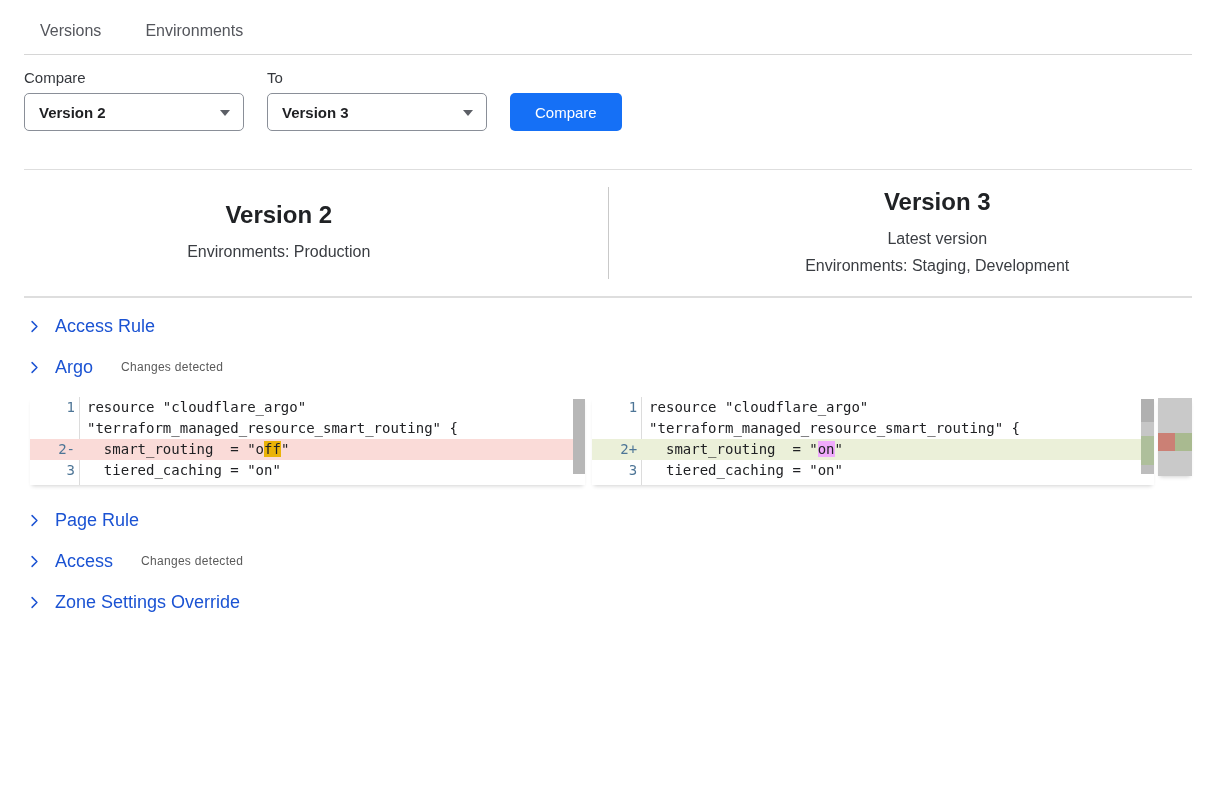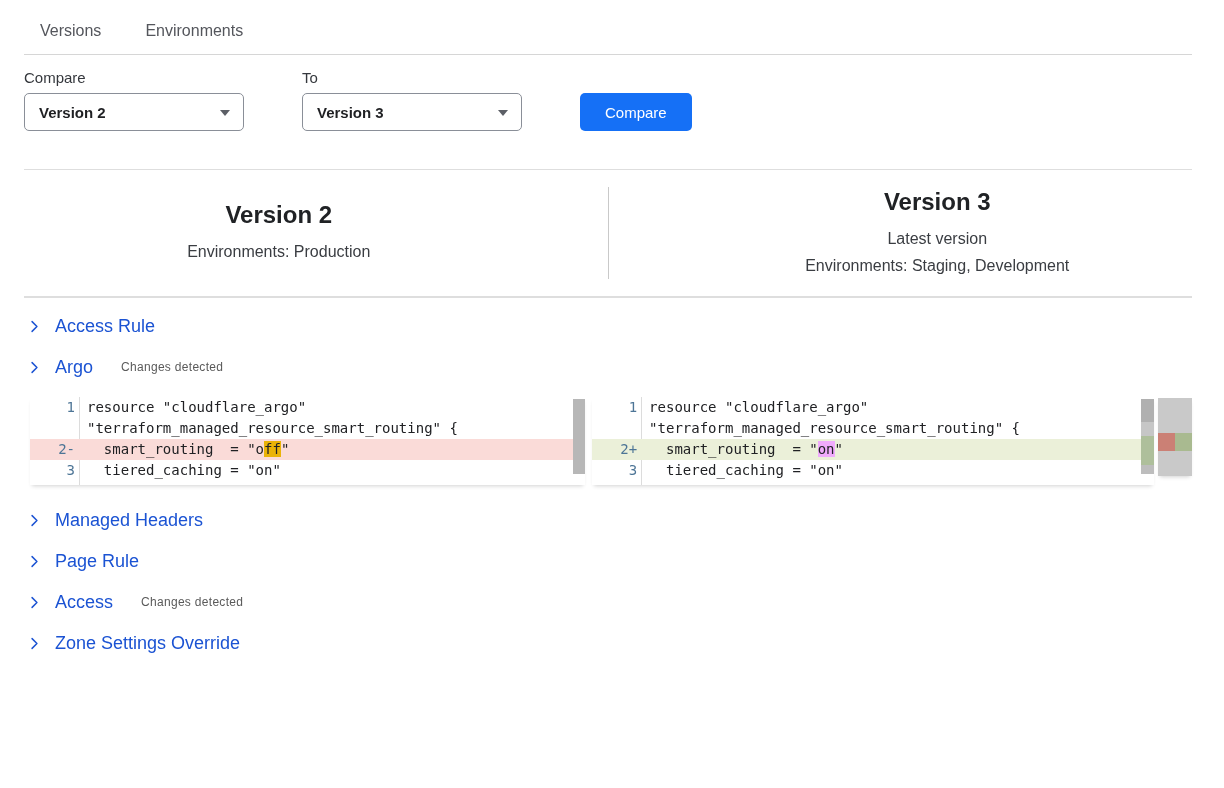--- a/index.html
+++ b/index.html
@@ -16,21 +16,21 @@
     padding:4px 16px 14px; margin-right:12px; font-size:16px; color:#54565c;
     position:relative; cursor:pointer; white-space:nowrap;
   }
   .tab.active { color:#17181a; font-weight:500; }
   .tab.active::after {
     content:""; position:absolute; left:0; right:0; bottom:-1px; height:3px;
     background:#2c5ad4;
   }
 
   
-  .form-row { display:flex; gap:58px; margin-top:14px; align-items:flex-end; }
+  .form-row { display:flex; gap:23px; margin-top:14px; align-items:flex-end; }
   .field-label { font-size:15px; color:#35383d; margin-bottom:7px; }
   .select {
     width:220px; height:38px; border:1px solid #8a8f98; border-radius:5px;
     display:flex; align-items:center; padding:0 14px; position:relative;
     font-size:15px; font-weight:700; color:#1f2023; cursor:pointer; background:#fff;
   }
   .caret {
     position:absolute; right:13px; top:16px; width:0; height:0;
     border-left:5px solid transparent; border-right:5px solid transparent;
     border-top:6px solid #5c5f66;
@@ -182,29 +182,20 @@
             <div class="drow"><span class="gut">4</span><span class="code">}</span></div>
           </div>
         <div class="vscroll"></div>
       </div>
       <div class="minimap">
         <div class="mm-red"></div>
         <div class="mm-green"></div>
       </div>
     </div>
 
-    <div class="section-row">
-      <span class="chev">
-        <svg width="13" height="13" viewBox="0 0 16 16">
-            <path d="M5 2 L11 8 L5 14" stroke="currentColor" stroke-width="1.8" fill="none" stroke-linecap="round" stroke-linejoin="round"></path>
-          </svg>
-      </span>
-      <span class="section-label">Managed Headers</span>
-      <span class="section-badge"></span>
-    </div>
 
     <div class="section-row">
       <span class="chev">
         <svg width="13" height="13" viewBox="0 0 16 16">
             <path d="M5 2 L11 8 L5 14" stroke="currentColor" stroke-width="1.8" fill="none" stroke-linecap="round" stroke-linejoin="round"></path>
           </svg>
       </span>
       <span class="section-label">Page Rule</span>
       <span class="section-badge"></span>
     </div>

